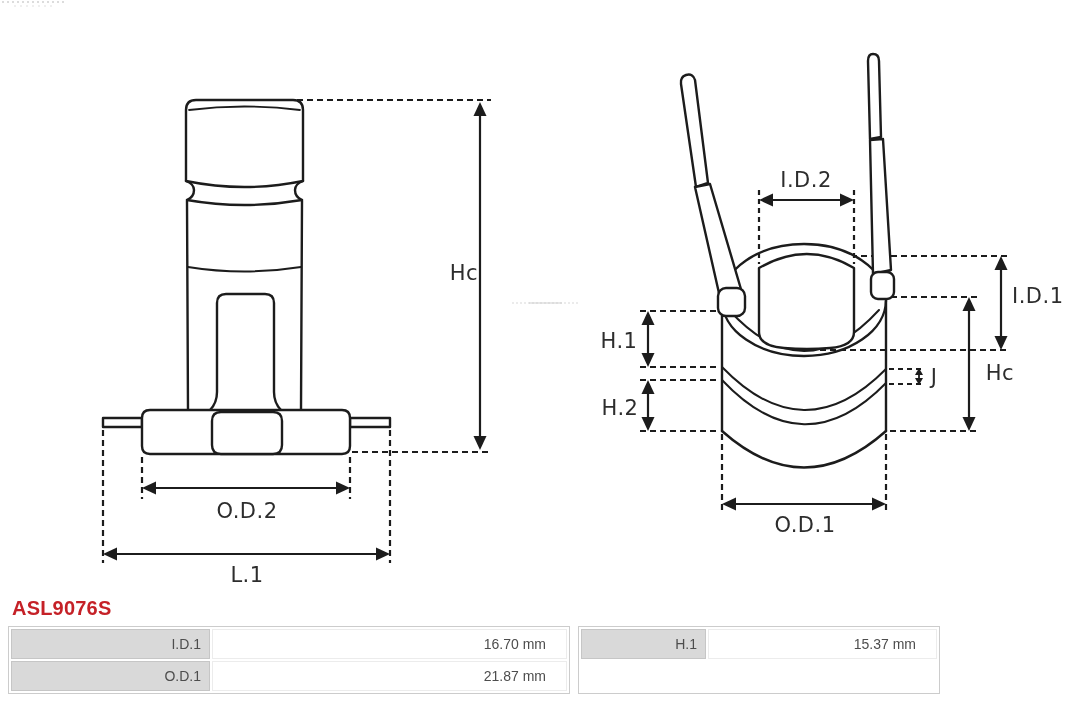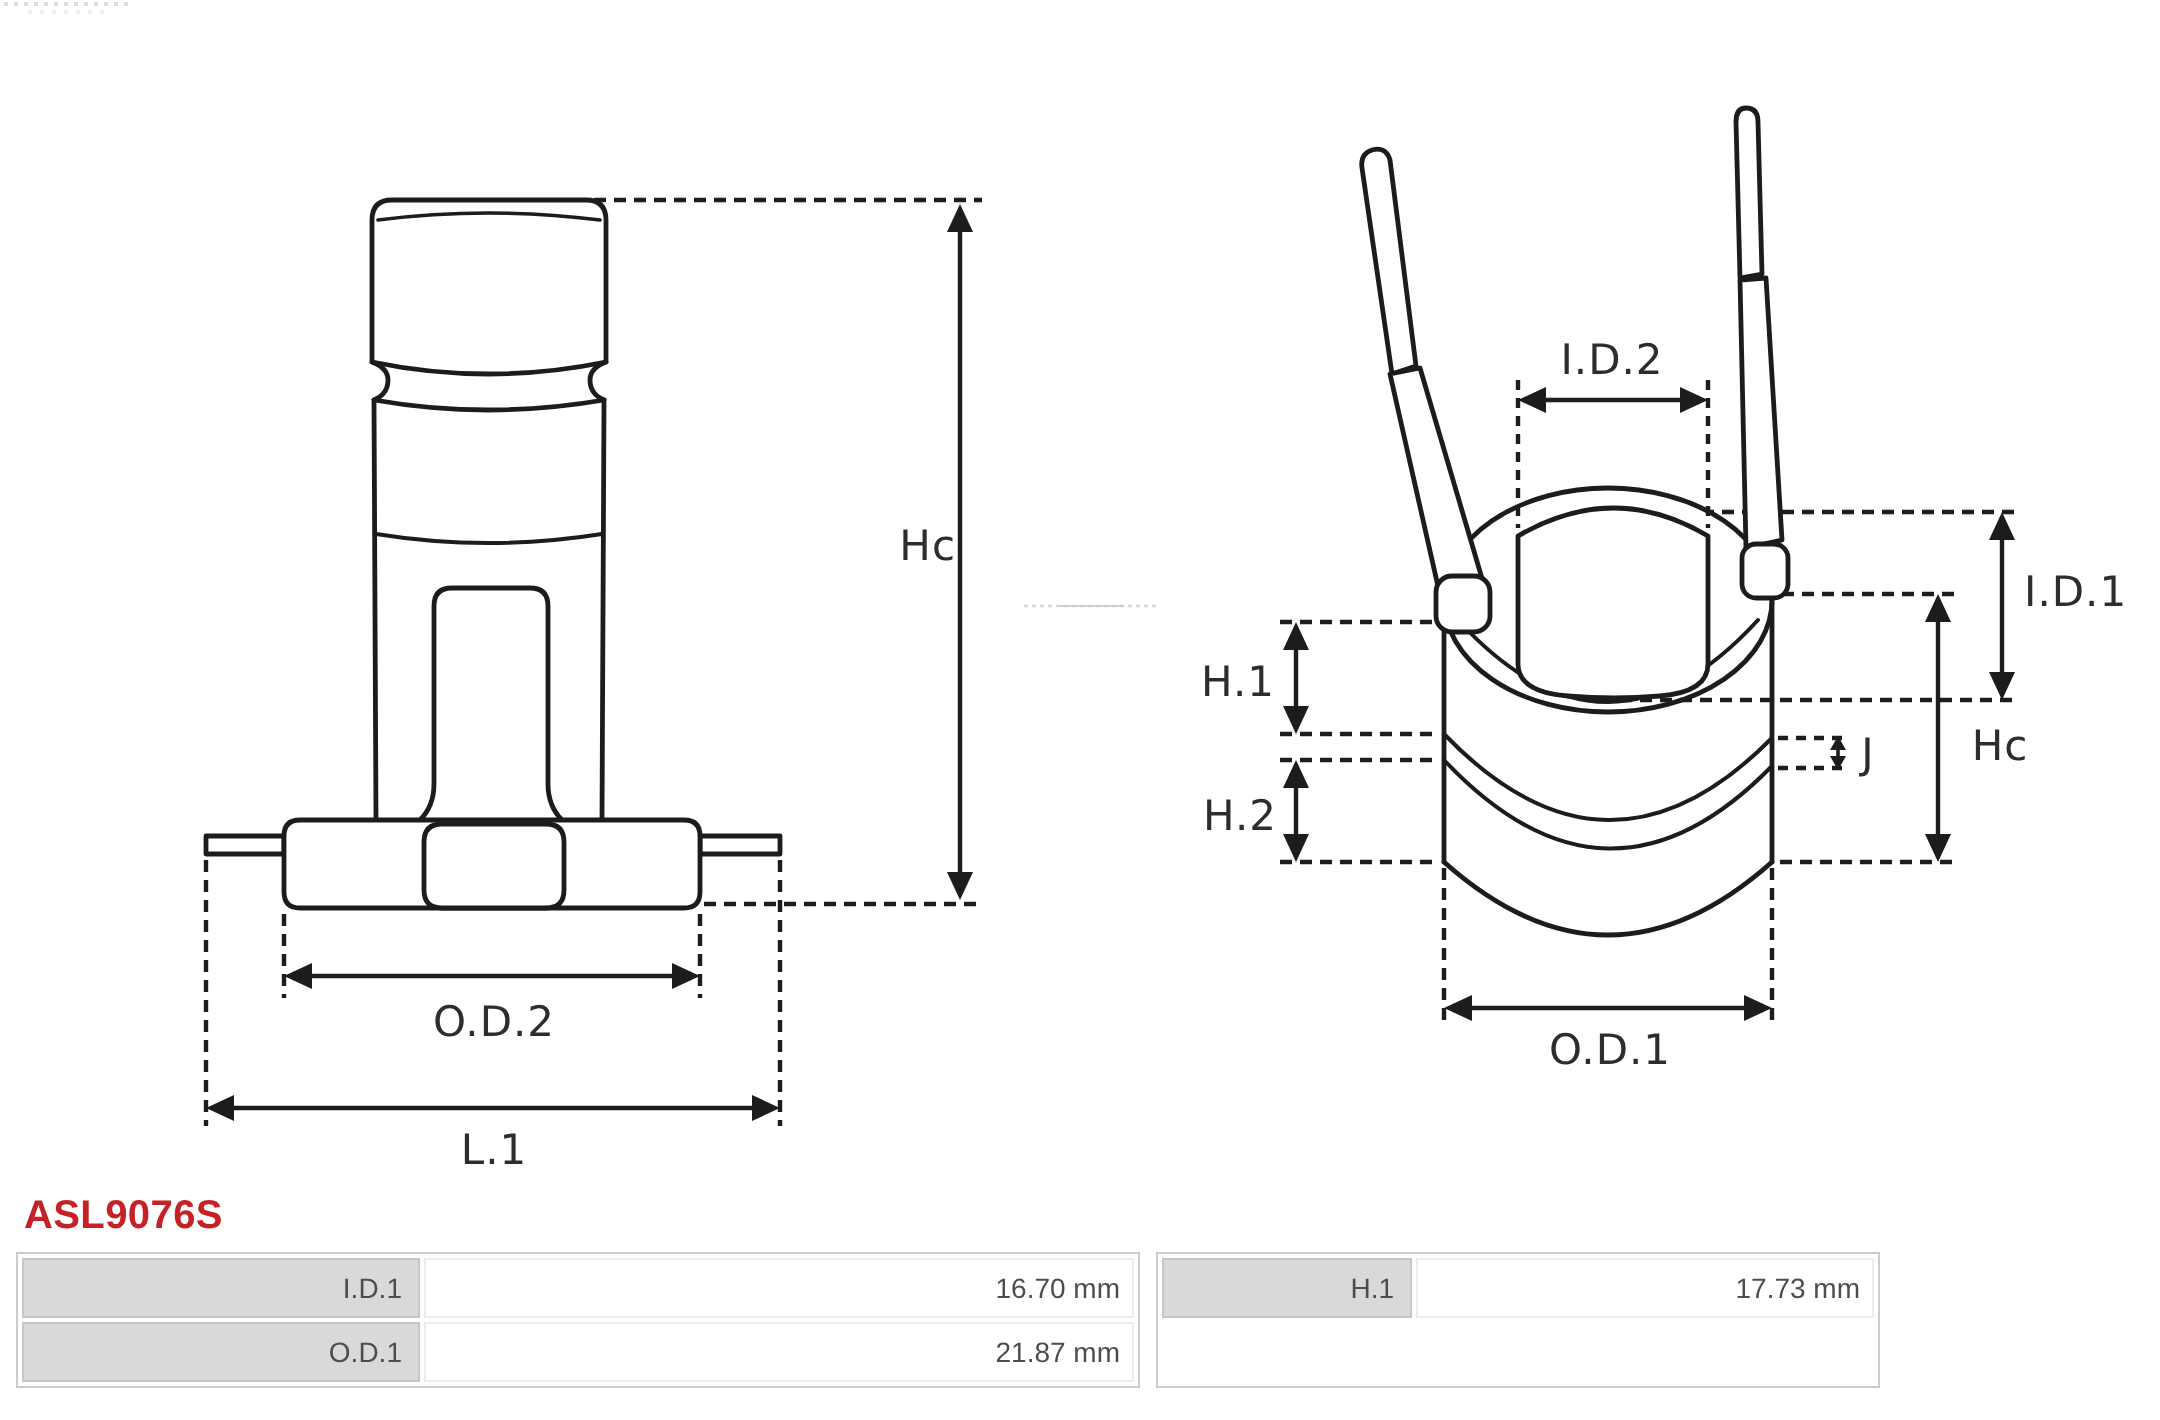--- a/index.html
+++ b/index.html
@@ -27,21 +27,21 @@
     padding:2px; display:grid; gap:2px;
   }
   .half.left  { width:562px; grid-template-columns:199px 1fr; }
   .half.right { flex:1;      grid-template-columns:125px 1fr; }
   .cell {
     box-sizing:border-box; height:30px; line-height:28px;
     font-size:14px; color:#4d4d4d; text-align:right;
     white-space:nowrap; overflow:hidden;
   }
   .cell.label { background:#d9d9d9; border:1px solid #c6c6c6; padding-right:8px; }
-  .cell.value { background:#ffffff; border:1px solid #ececec; padding-right:6px; }
+  .cell.value { background:#ffffff; border:1px solid #ececec; padding-right:20px; }
 </style>
 </head>
 <body>
 
 <svg class="drawing-svg" width="1080" height="600" viewBox="0 0 1080 600">
 
   <g>
     <path d="M 2,2 L 64,2" stroke="#dcdcdc" stroke-width="2" stroke-dasharray="2 3" fill="none"></path>
     <path d="M 14,6 L 52,6" stroke="#efefef" stroke-width="2" stroke-dasharray="2 4" fill="none"></path>
     <path d="M 512,303 L 580,303" stroke="#d8d8d8" stroke-width="1.2" stroke-dasharray="2 2" fill="none"></path>
@@ -184,16 +184,16 @@
 
   <div class="spec-table">
     <div class="half left">
       <div class="cell label">I.D.1</div>
       <div class="cell value">16.70 mm</div>
       <div class="cell label">O.D.1</div>
       <div class="cell value">21.87 mm</div>
     </div>
     <div class="half right">
       <div class="cell label">H.1</div>
-      <div class="cell value">17.73 mm</div>
+      <div class="cell value">15.37 mm</div>
     </div>
   </div>
 </div>
 
 </body></html>

